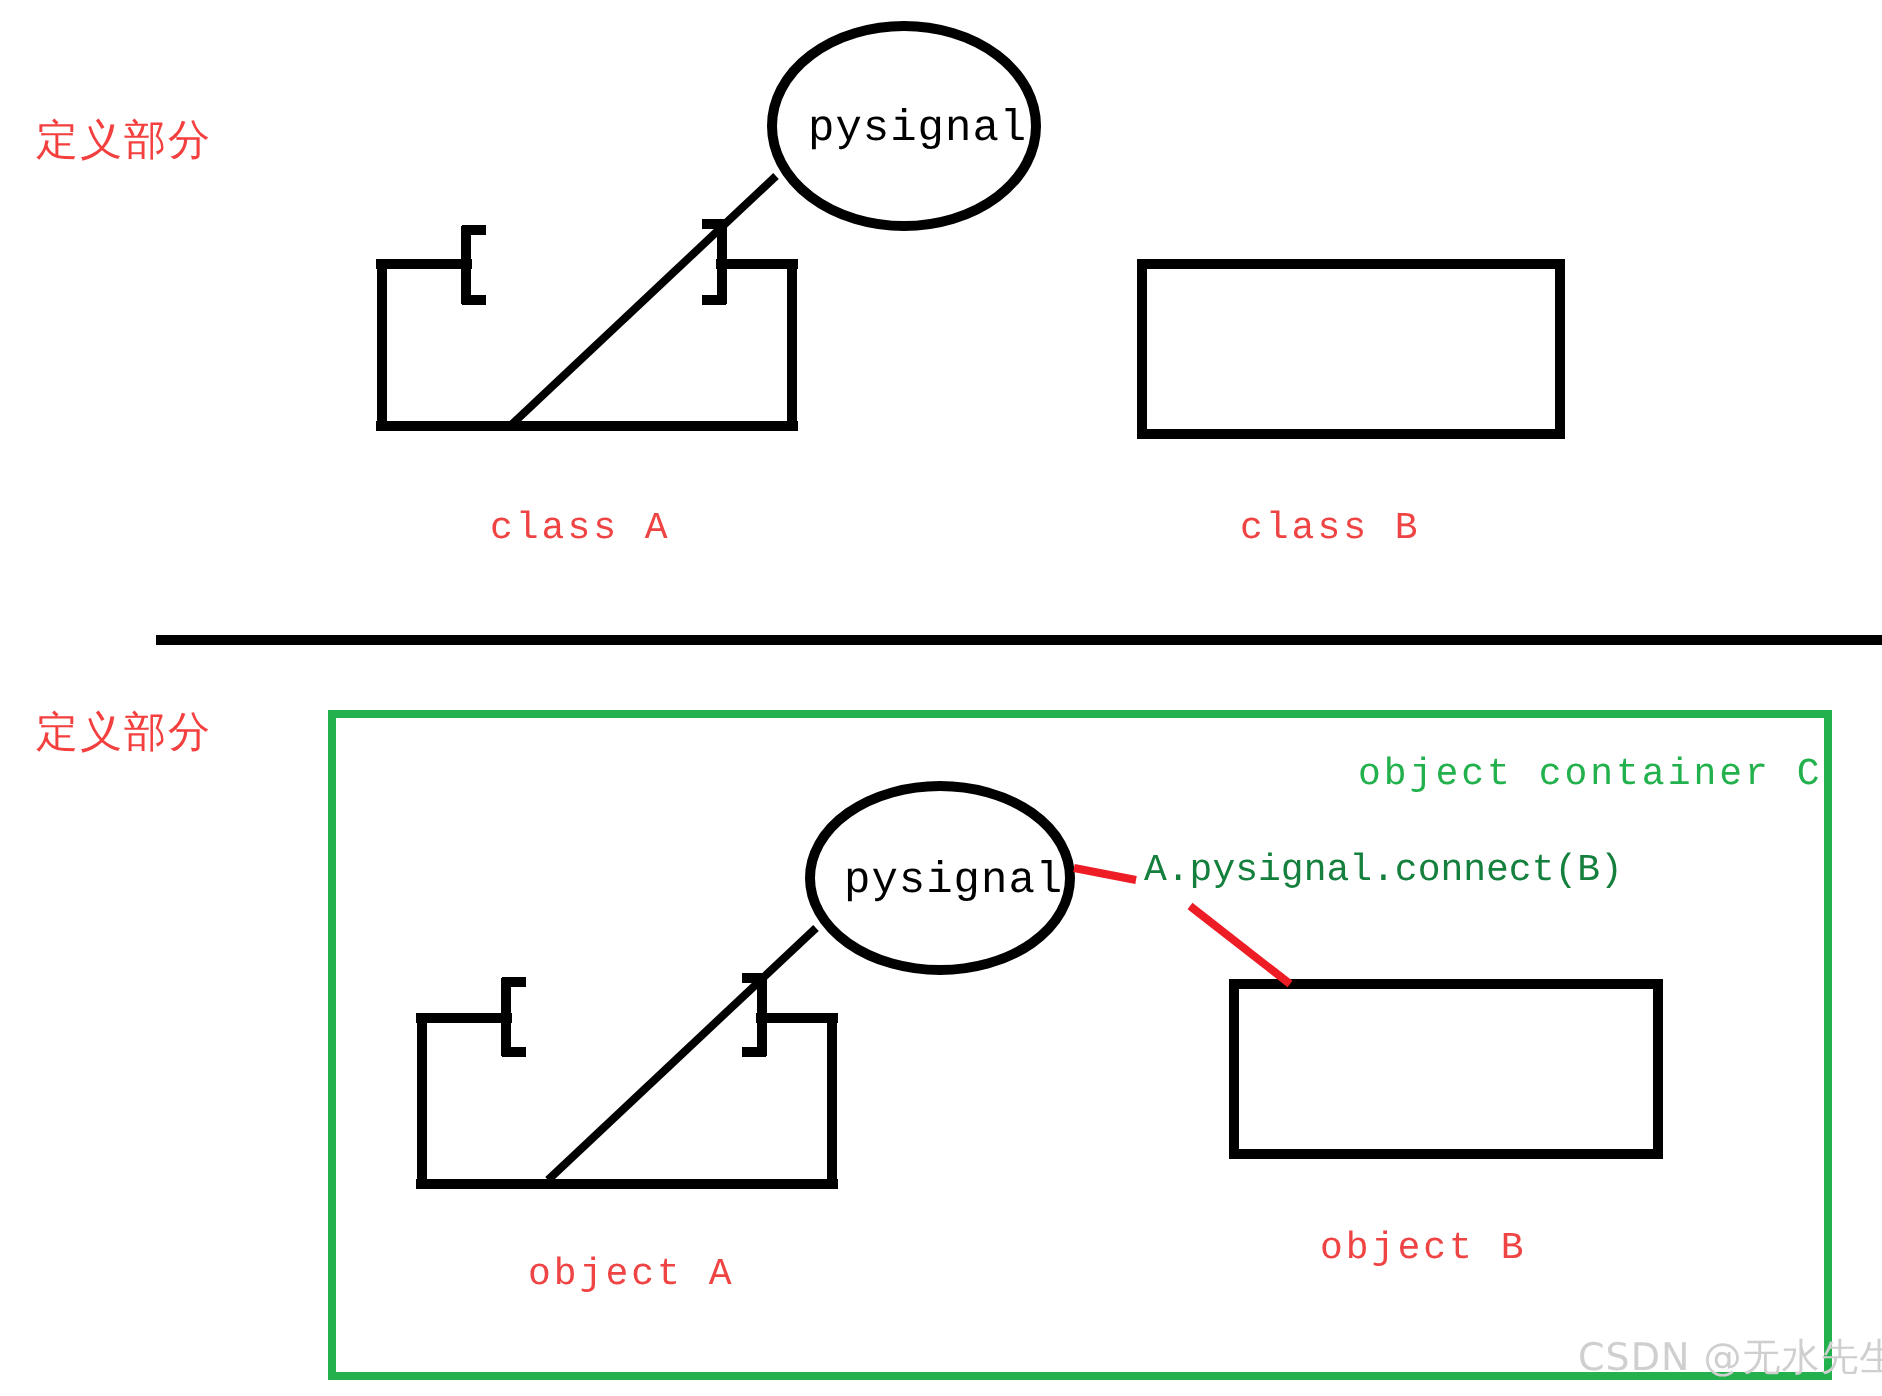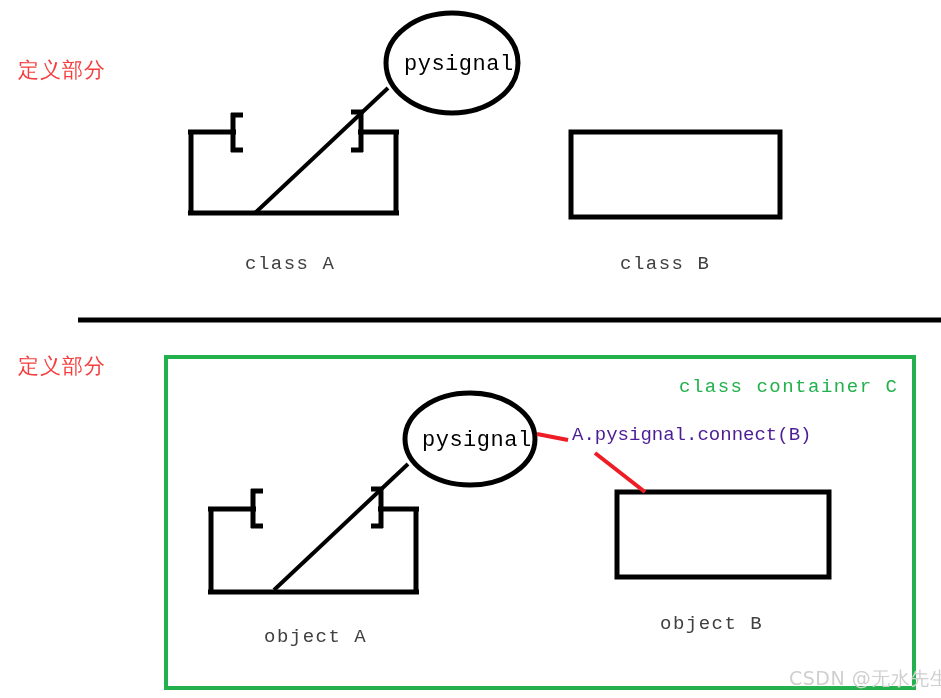--- a/index.html
+++ b/index.html
@@ -27,36 +27,36 @@
   }
   .section-tag {
     position: absolute;
     white-space: nowrap;
     color: #f43f3f;
     font-family: "DejaVu Sans", "Liberation Sans", sans-serif;
     font-size: 21px;
     letter-spacing: 1px;
   }
   .node-label {
-    color: #404040;
+    color: #ef4444;
     font-size: 19px;
     letter-spacing: 1.5px;
   }
   .ellipse-text {
     color: #000000;
     font-size: 22px;
     letter-spacing: 0.5px;
   }
   .container-label {
     color: #22b14c;
     font-size: 19px;
     letter-spacing: 1.5px;
   }
   .connect-label {
-    color: #4c1d95;
+    color: #15803d;
     font-size: 19px;
     letter-spacing: 0px;
     text-align: right;
   }
   .watermark {
     position: absolute;
     white-space: nowrap;
     color: #cfcfcf;
     font-family: "DejaVu Sans", "Liberation Sans", sans-serif;
     font-size: 19px;
@@ -139,21 +139,21 @@
   <div class="section-tag" style="left:18px; top:56px;">定义部分</div>
 
   <div class="lbl ellipse-text" style="left:404px; top:52px;">pysignal</div>
 
   <div class="lbl node-label" style="left:245px; top:253px;">class A</div>
 
   <div class="lbl node-label" style="left:620px; top:253px;text-align:center;">class B</div>
 
   <div class="section-tag" style="left:18px; top:352px;">定义部分</div>
 
-  <div class="lbl container-label" style="left:679px; top:376px;">class container C</div>
+  <div class="lbl container-label" style="left:679px; top:376px;">object container C</div>
 
   <div class="lbl ellipse-text" style="left:422px; top:428px;">pysignal</div>
 
   <div class="lbl connect-label" style="left:572px; top:424px;">A.pysignal.connect(B)</div>
 
   <div class="lbl node-label" style="left:264px; top:626px;">object A</div>
 
   <div class="lbl node-label" style="left:660px; top:613px;">object B</div>
 
   <div class="watermark" style="left:789px; top:666px;">CSDN @无水先生</div>

